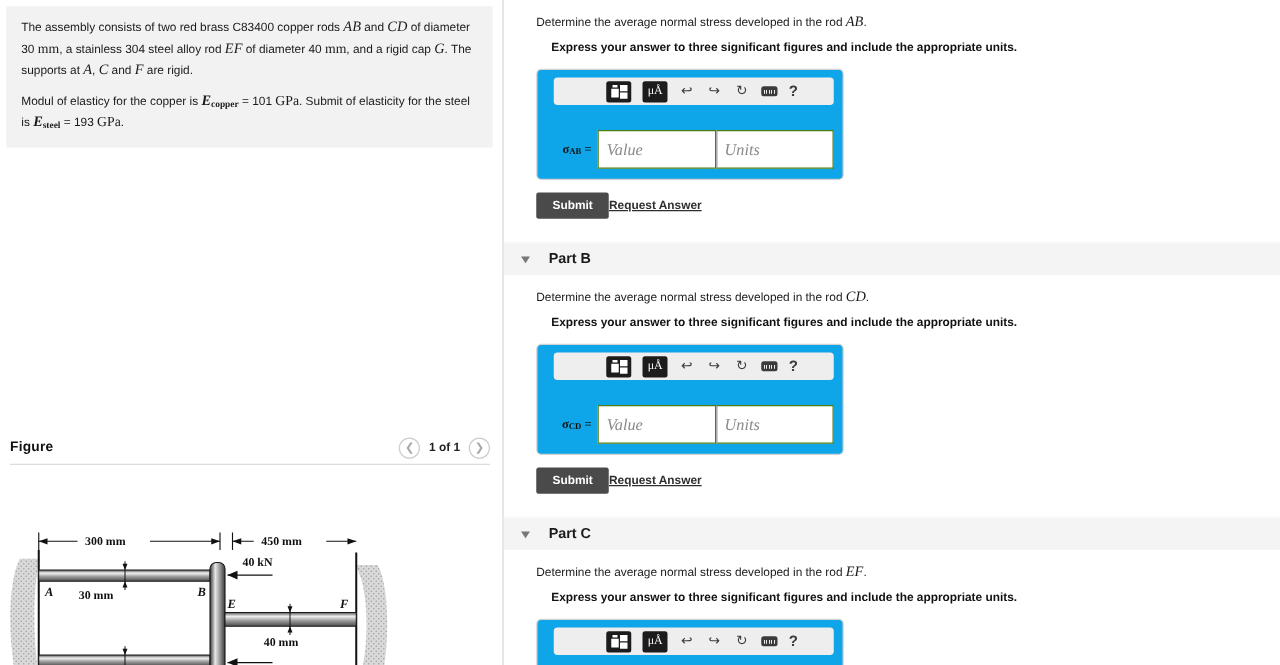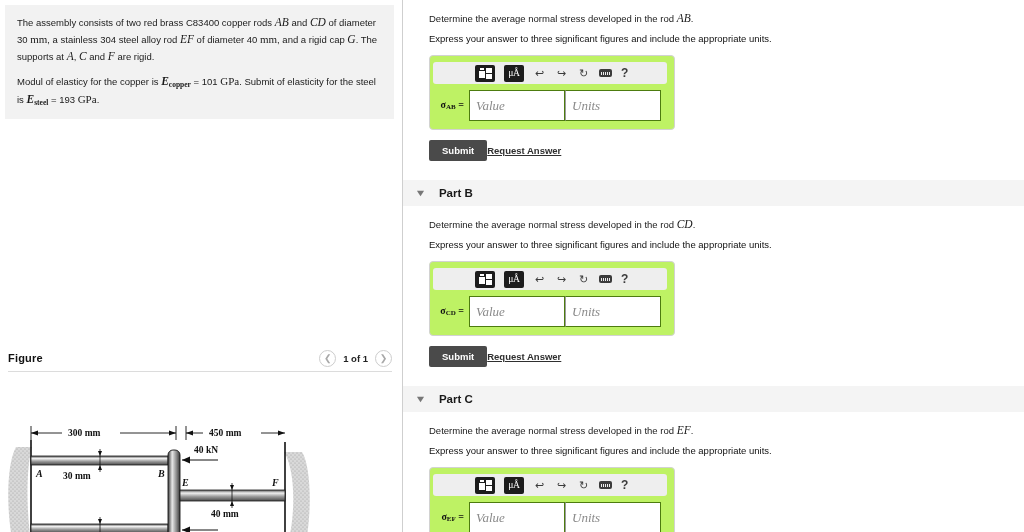--- a/index.html
+++ b/index.html
@@ -102,29 +102,29 @@
     transform: scaleX(1.35);
   }
   .part-label { font-size: 11.5px; font-weight: bold; color: #1a1a1a; }
 
   .part-body { padding: 12px 0 0 26px; }
   .prompt {
     font-size: 9.5px;
     color: #1a1a1a;
     margin: 0 0 9px 0;
   }
-  .prompt-bold { font-weight: normal; font-size: 9.5px; color: #111; margin: 0 0 11px 0; }
+  .prompt-bold { font-weight: bold; font-size: 9.5px; color: #111; margin: 0 0 11px 12px; }
 
   
   .answer-box {
     width: 246px;
     border: 1px solid #d2d2d2;
     border-radius: 4px;
-    padding: 6px 7px 8px 3px;
-    background: #bef264;
+    padding: 6px 7px 8px 13px;
+    background: #0ea5e9;
   }
   .toolbar {
     background: #eeeeee;
     border-radius: 3px;
     height: 22px;
     display: flex;
     align-items: center;
     padding-left: 42px;
     gap: 9px;
   }
@@ -164,21 +164,21 @@
     content: "";
     position: absolute; left: 2px; top: 2.5px;
     width: 9px; height: 3px;
     background: repeating-linear-gradient(to right, #eee 0 1px, transparent 1px 2px);
   }
   .tb-q { font-size: 12px; color: #3b3b3b; font-weight: bold; line-height: 1; }
 
   .answer-row {
     display: flex;
     align-items: center;
-    margin-top: 6px;
+    margin-top: 20px;
   }
   .sigma-label {
     font-family: "Liberation Serif", serif;
     font-size: 10px;
     font-weight: bold;
     width: 36px;
     text-align: right;
     padding-right: 5px;
     color: #111;
     white-space: nowrap;

